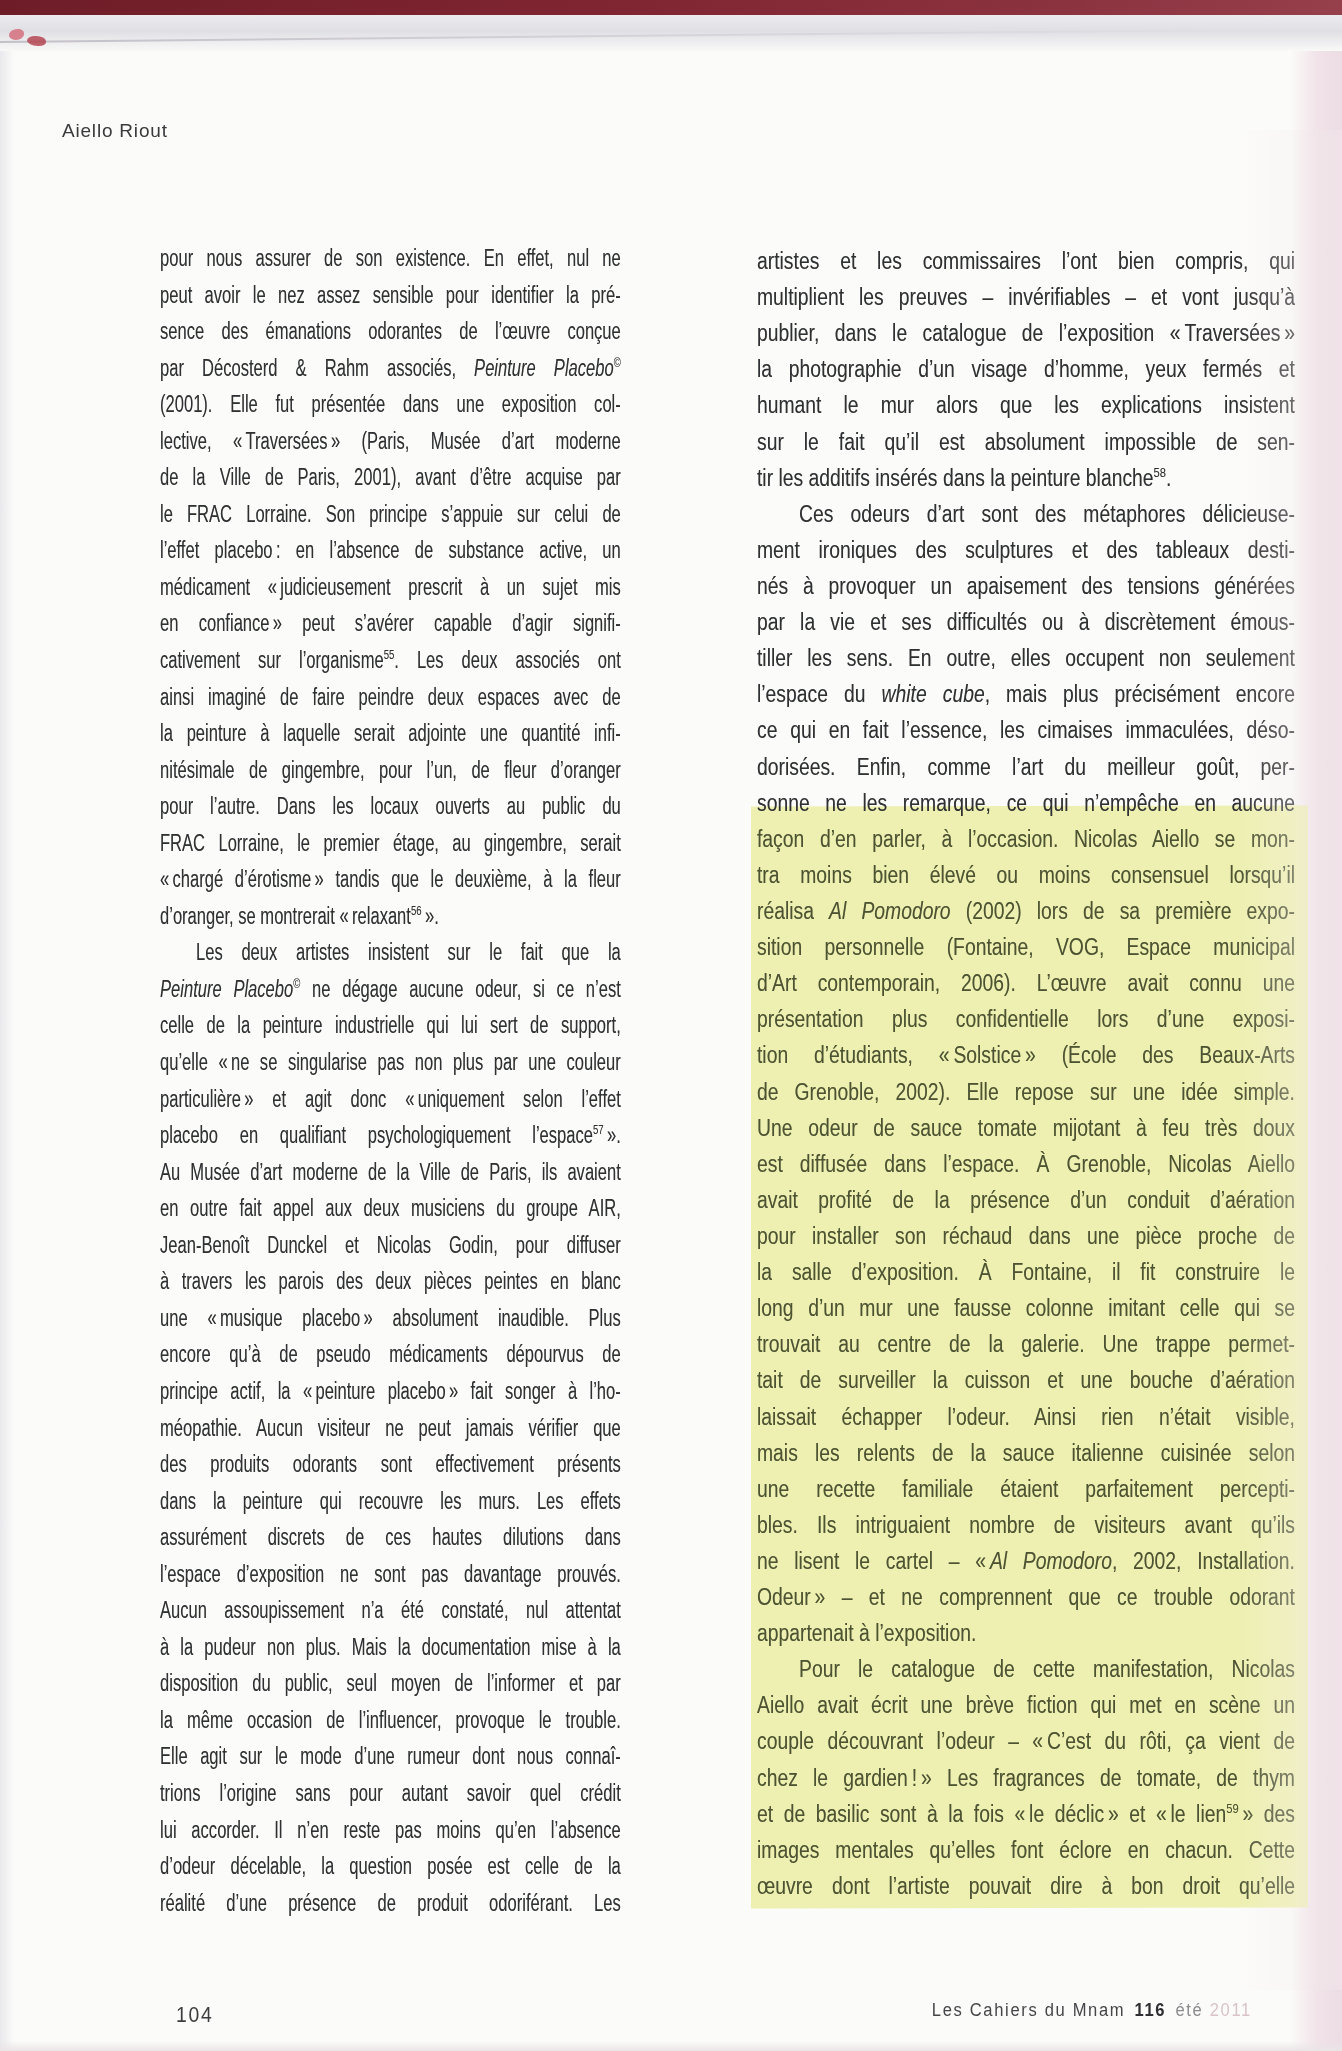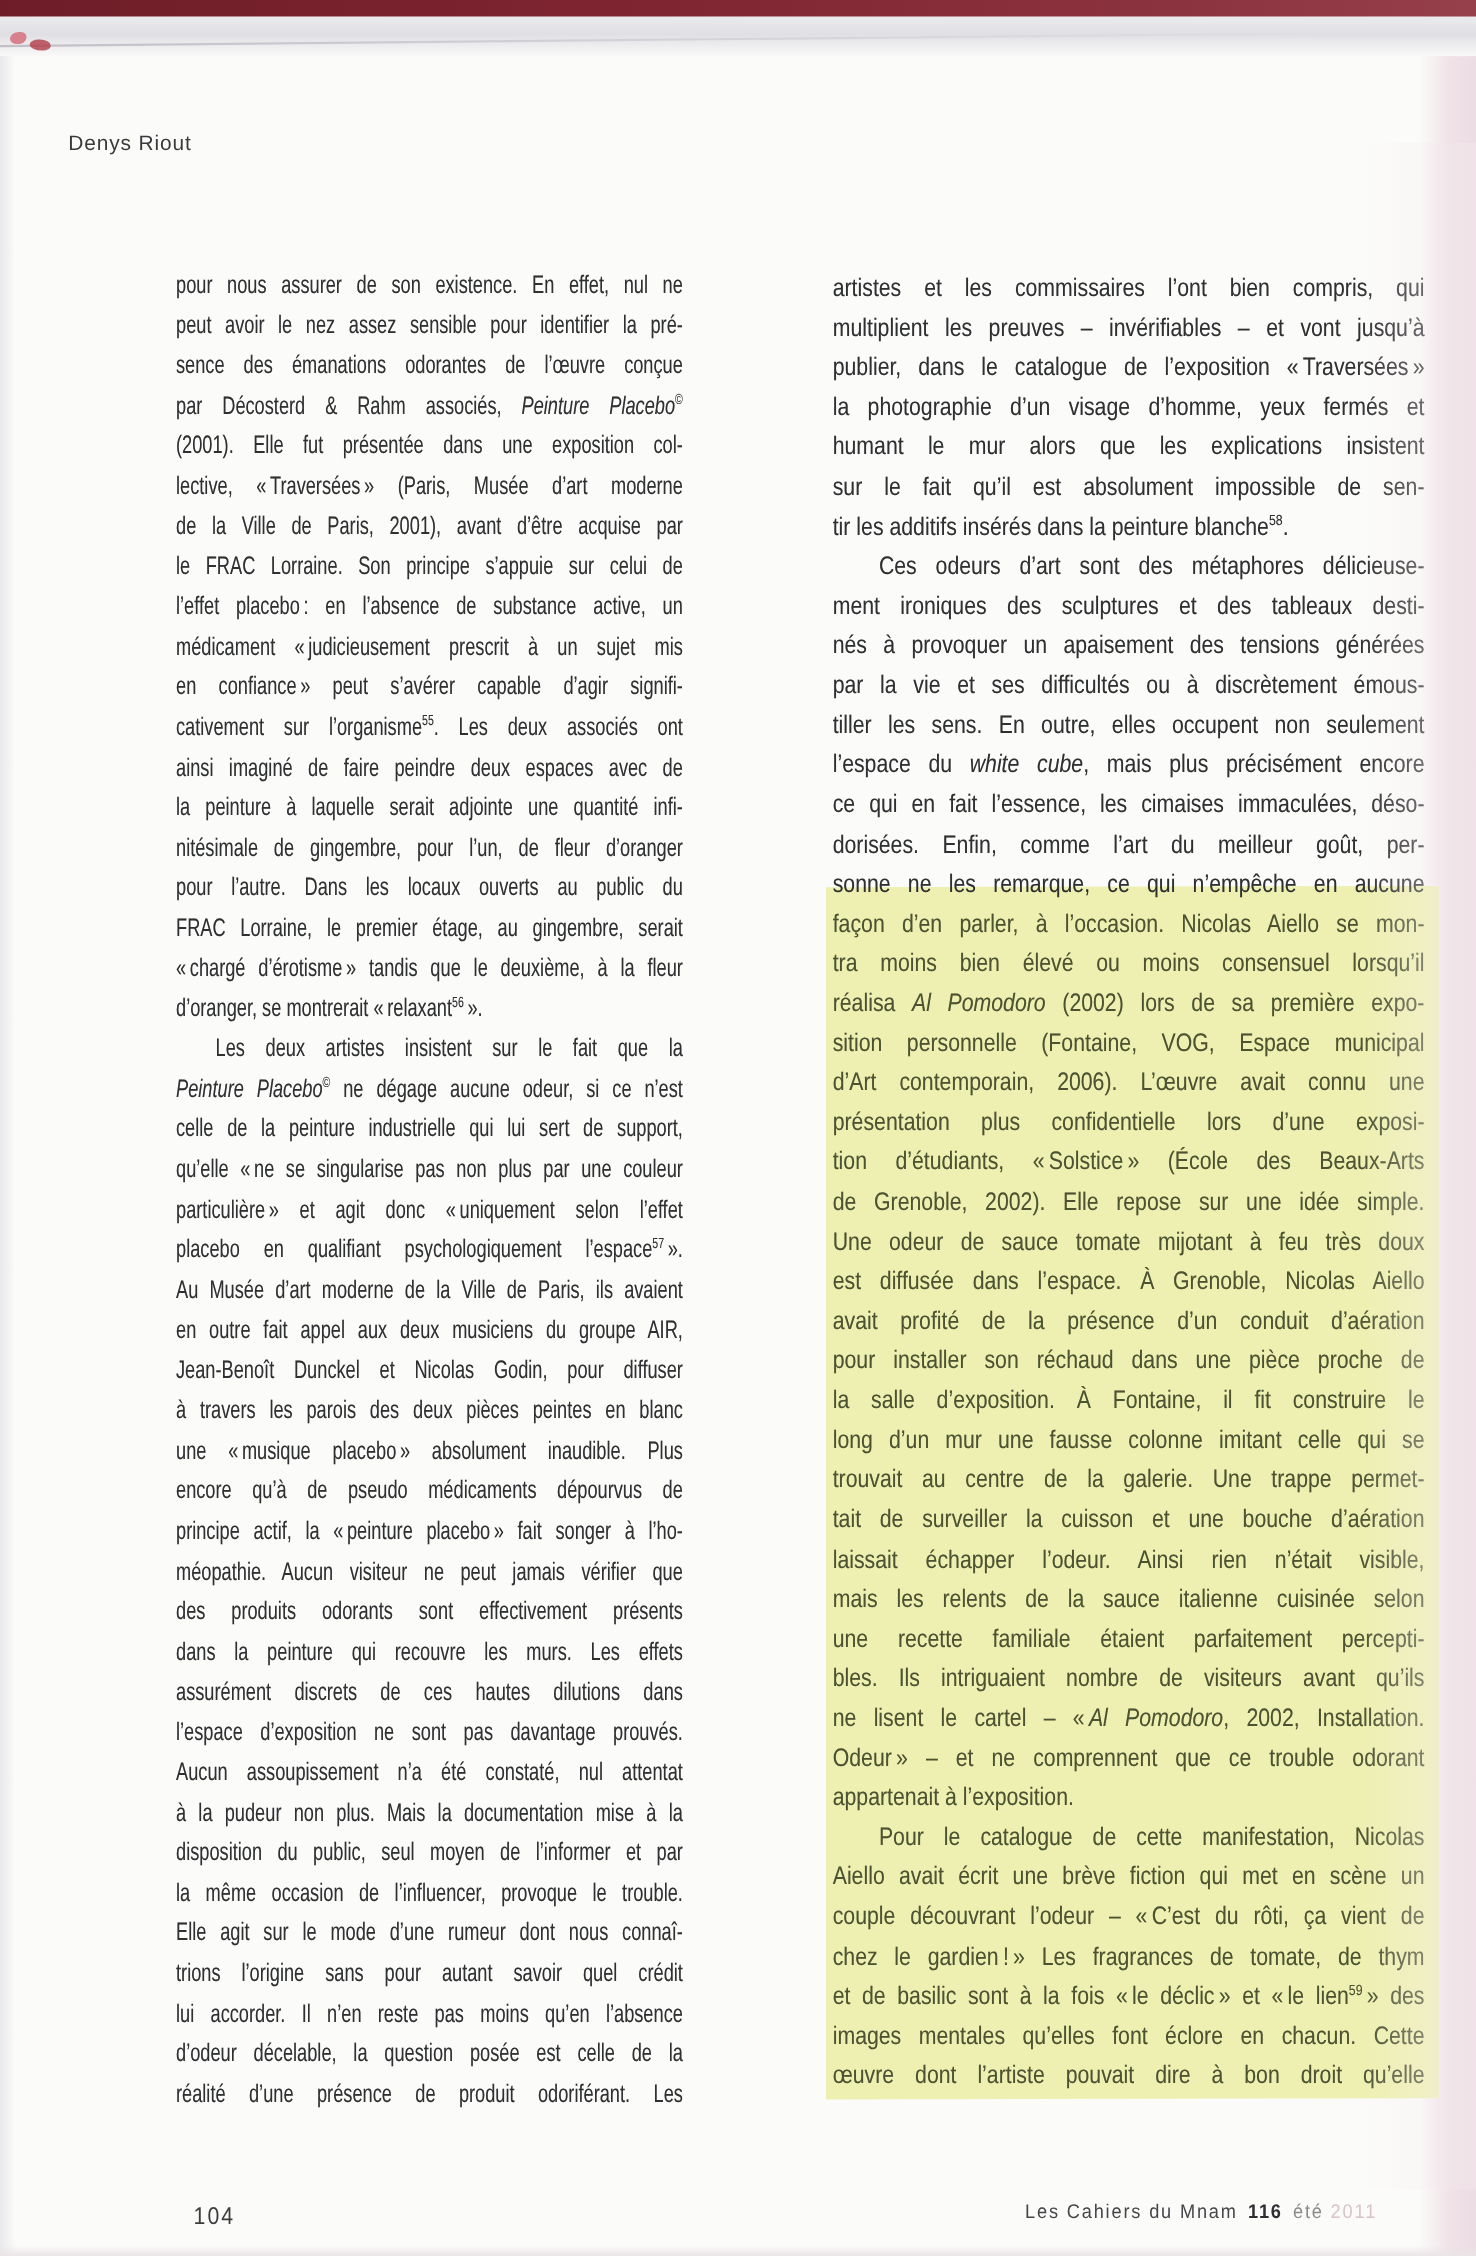--- a/index.html
+++ b/index.html
@@ -58,21 +58,21 @@
 <div class="page">
   <div class="left-edge"></div>
   <div class="right-band"></div>
   <div class="bottom-edge"></div>
   <div class="top-gray"></div>
   <div class="top-line"></div>
   <div class="top-bar"></div>
   <div class="speck1"></div>
   <div class="speck2"></div>
 
-  <div class="hdr">Denys Riout</div>
+  <div class="hdr">Aiello Riout</div>
 
   <div class="hl-rect"></div>
 
   <div class="col col1" id="col-left">
       <div class="ln">pour nous assurer de son existence. En effet, nul ne</div>
       <div class="ln">peut avoir le nez assez sensible pour identifier la pré-</div>
       <div class="ln">sence des émanations odorantes de l’œuvre conçue</div>
       <div class="ln">par Décosterd &amp; Rahm associés, <i>Peinture Placebo</i><sup>©</sup></div>
       <div class="ln">(2001). Elle fut présentée dans une exposition col-</div>
       <div class="ln">lective, « Traversées » (Paris, Musée d’art moderne</div>

